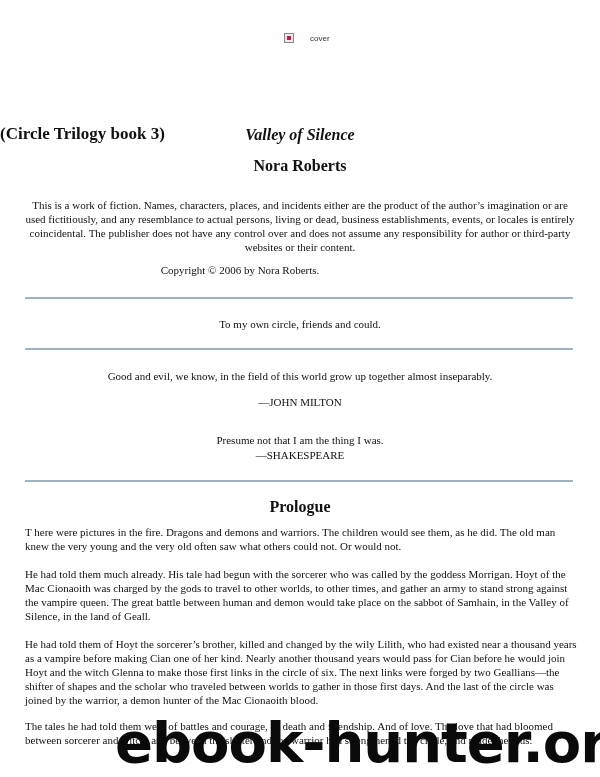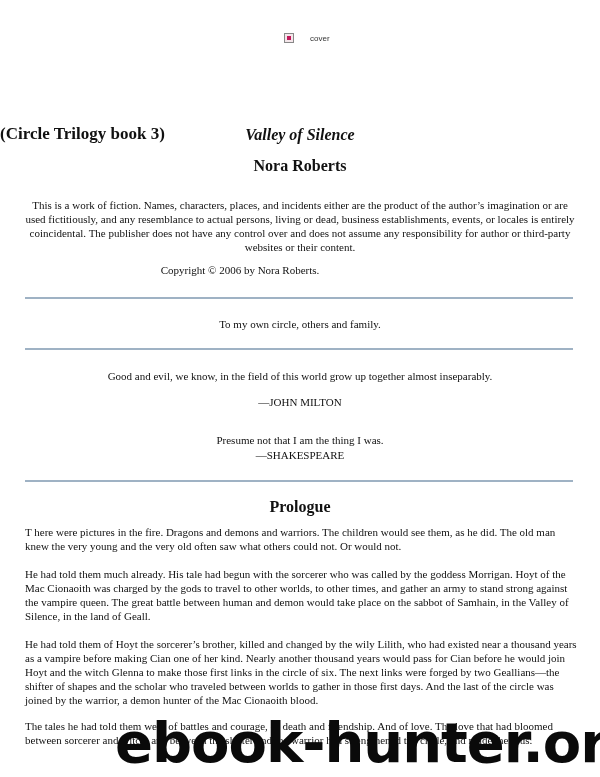--- a/index.html
+++ b/index.html
@@ -142,21 +142,21 @@
 
   <div class="title">Valley of Silence</div>
   <div class="subtitle">(Circle Trilogy book 3)</div>
   <div class="author">Nora Roberts</div>
 
   <div class="disclaimer">This is a work of fiction. Names, characters, places, and incidents either are the product of the author’s imagination or are used fictitiously, and any resemblance to actual persons, living or dead, business establishments, events, or locales is entirely coincidental. The publisher does not have any control over and does not assume any responsibility for author or third-party websites or their content.</div>
   <div class="copyright">Copyright © 2006 by Nora Roberts.</div>
 
   <div class="rule" style="top:297px;"></div>
 
-  <div class="centered" style="top:318px;">To my own circle, others and family.</div>
+  <div class="centered" style="top:318px;">To my own circle, friends and could.</div>
 
   <div class="rule" style="top:348px;"></div>
 
   <div class="centered" style="top:370px;">Good and evil, we know, in the field of this world grow up together almost inseparably.</div>
   <div class="centered" style="top:396px;">—JOHN MILTON</div>
   <div class="centered" style="top:434px;">Presume not that I am the thing I was.</div>
   <div class="centered" style="top:449px;">—SHAKESPEARE</div>
 
   <div class="rule" style="top:480px;"></div>
 

